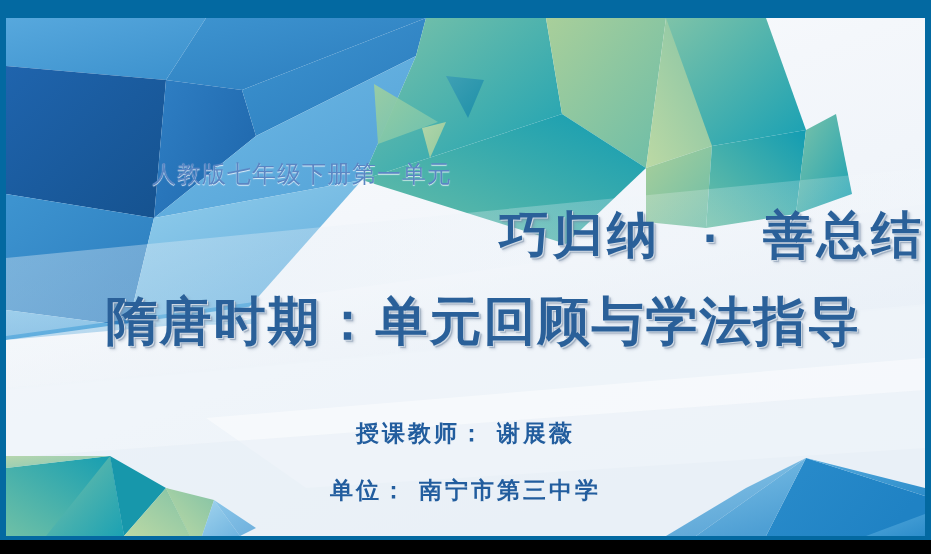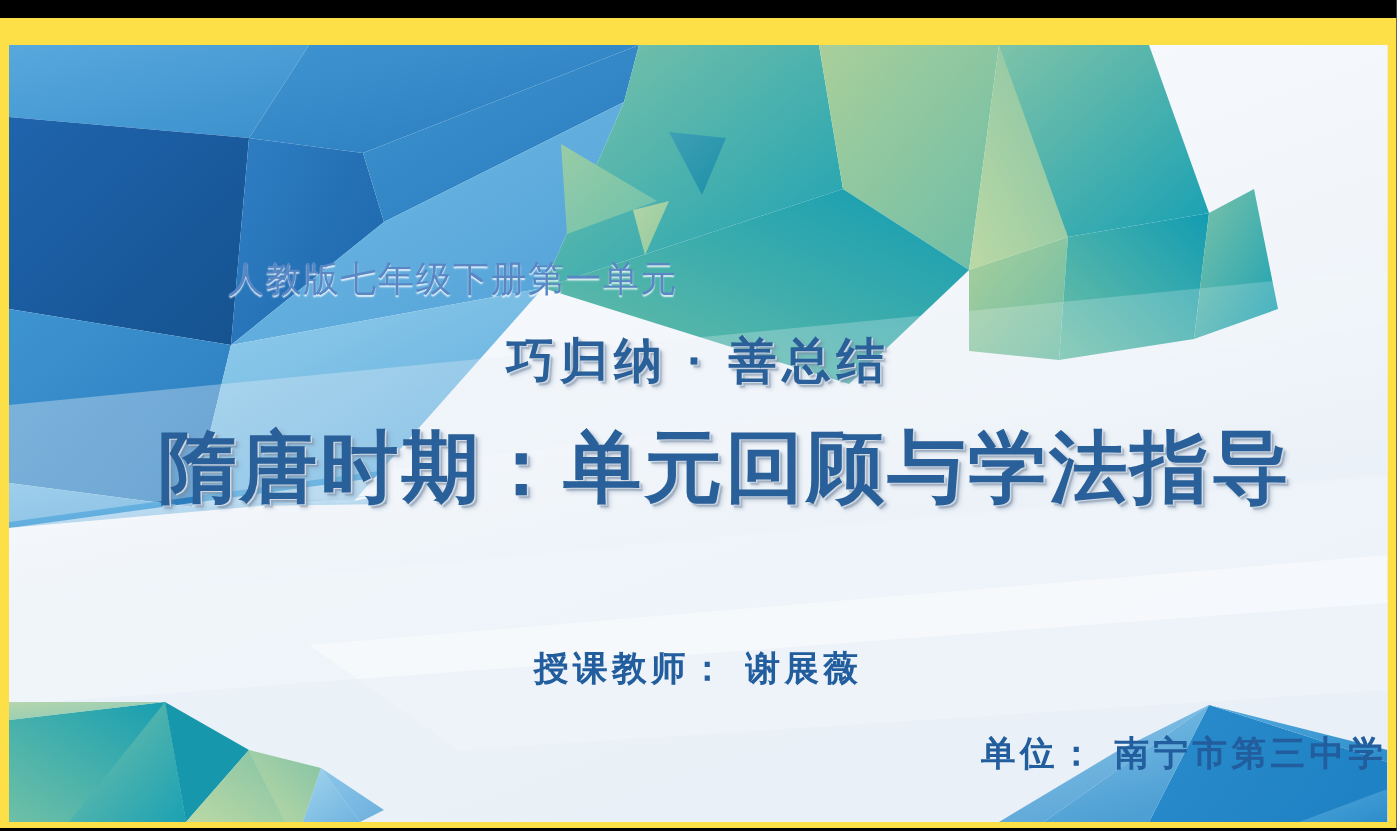--- a/index.html
+++ b/index.html
@@ -12,22 +12,21 @@
     height: 554px;
     overflow: hidden;
     font-family: "Liberation Sans", "DejaVu Sans", sans-serif;
   }
 
   
   #slide-frame {
     position: relative;
     width: 931px;
     height: 540px;
-    background: #fde047;
-    margin-top: 12px;
+    background: #0369a1;
   }
 
   
   #slide-canvas {
     position: absolute;
     left: 6px;
     top: 18px;
     width: 919px;
     height: 518px;
     overflow: hidden;
@@ -70,31 +69,32 @@
 
   .title-block {
     position: absolute;
     left: 0;
     right: 0;
     top: 192px;
     text-align: center;
   }
 
   .title-main {
-    font-size: 32px;
+    font-size: 50px;
     font-weight: bold;
     color: #2a6099;
     letter-spacing: 4px;
     line-height: 1.15;
-    font-family: Liberation Sans, sans-serif;
+    font-family: Liberation Mono, monospace;
     text-shadow:
       1px 1px 0 #cfd9e4,
       2px 2px 1px rgba(120,140,165,0.55),
       3px 3px 3px rgba(110,130,155,0.30);
     white-space: nowrap;
+    text-align: right;
   }
 
   .title-sub {
     margin-top: 24px;
     font-size: 52px;
     font-weight: bold;
     color: #2a6099;
     letter-spacing: 2px;
     line-height: 1.15;
     font-family: "DejaVu Sans", "Liberation Sans", sans-serif;
@@ -117,21 +117,20 @@
   .credit-line {
     font-size: 23px;
     font-weight: bold;
     color: #225d9e;
     letter-spacing: 3px;
     font-family: "DejaVu Serif", "Liberation Serif", serif;
     white-space: nowrap;
   }
   .credit-line + .credit-line {
     margin-top: 26px;
-    text-align: right;
   }
 </style>
 </head>
 <body>
 
 <div id="slide-frame">
   <div id="slide-canvas">
 
     <div class="bg-wash"></div>
 

